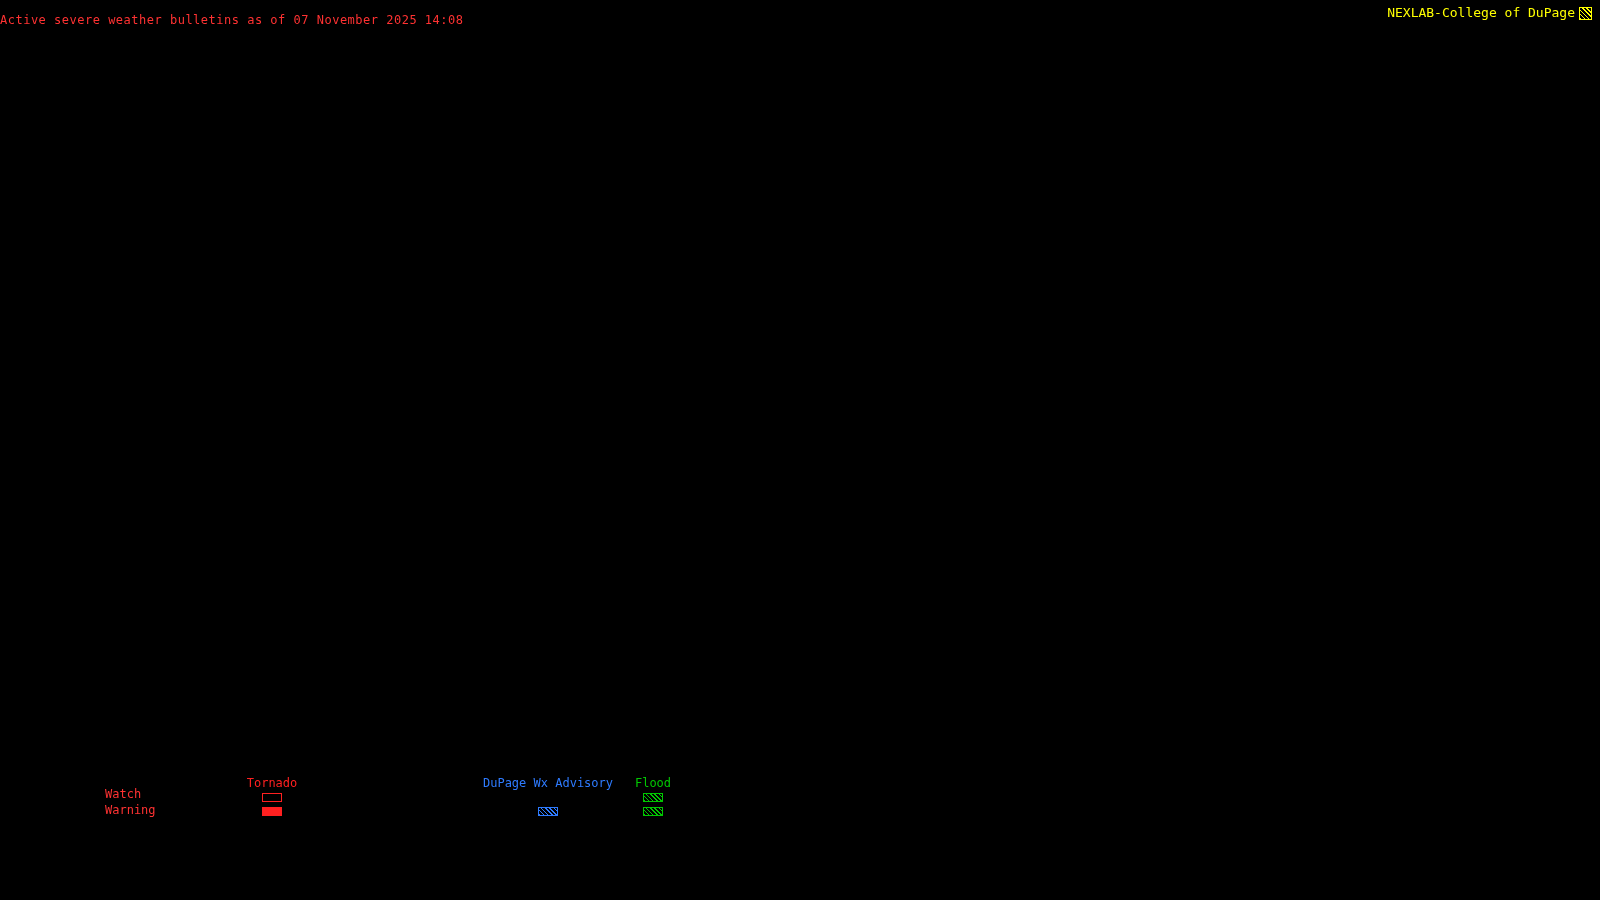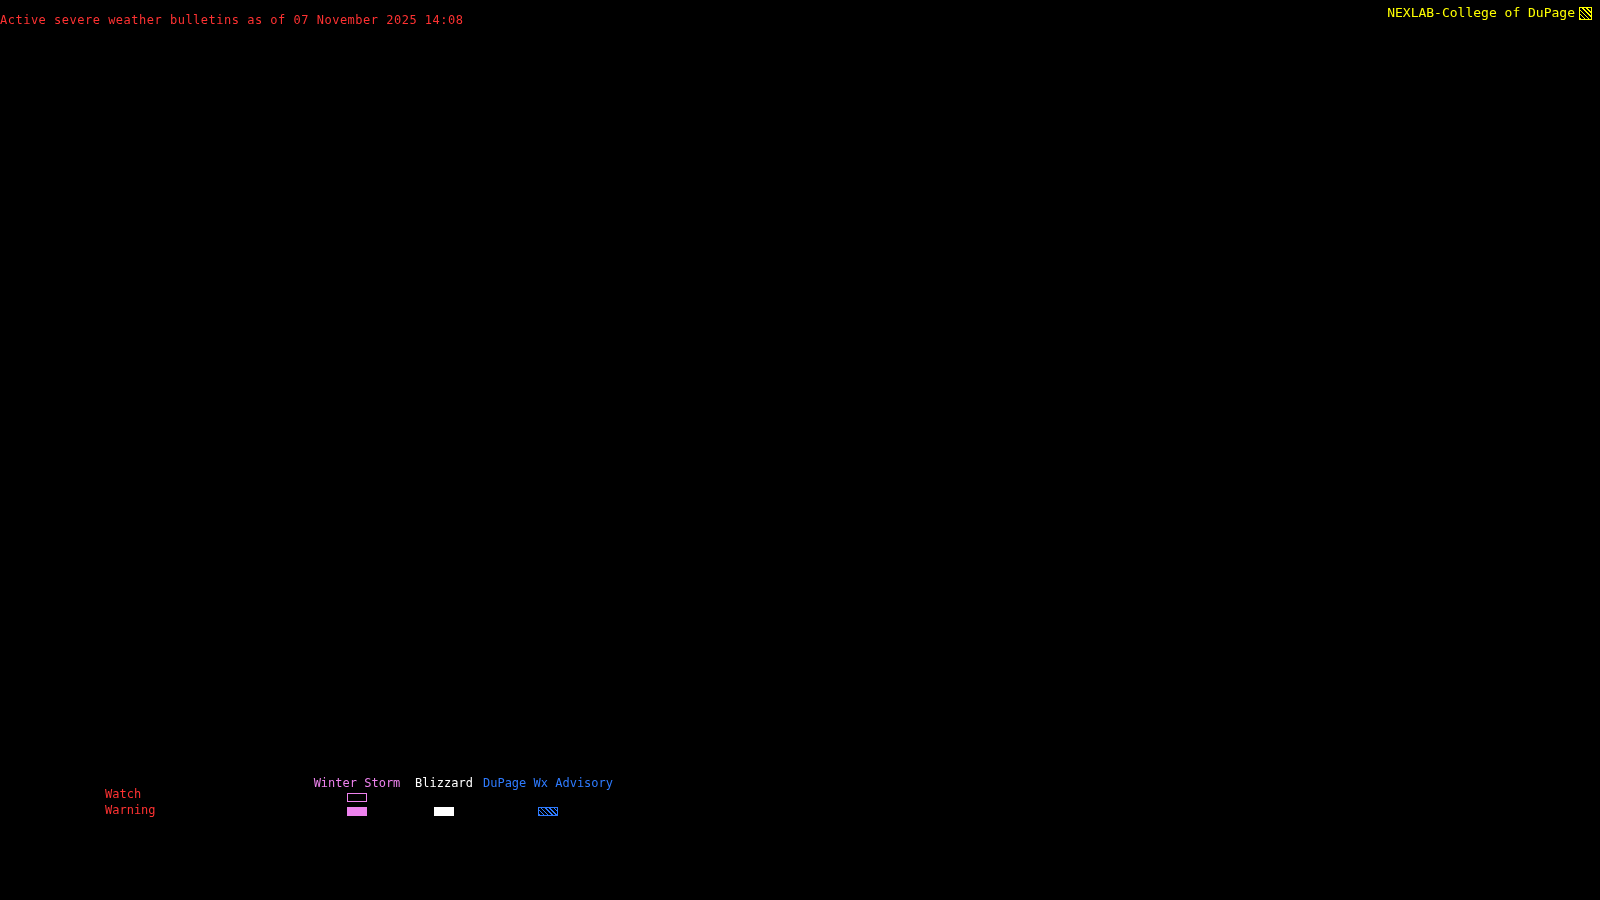--- a/index.html
+++ b/index.html
@@ -84,44 +84,44 @@
 <div class="brand">
   <span>NEXLAB-College of DuPage</span>
   <span class="brand-icon"></span>
 </div>
 
 <div class="legend">
   <div class="rowlabel watch">Watch</div>
   <div class="rowlabel warning">Warning</div>
 
 
-
-  <div class="col c-wstorm">
-    <div class="hdr">Winter Storm</div>
+  <div class="col c-tornado">
+    <div class="hdr">Tornado</div>
     <div class="slot">
-        <span class="sw o-violet"></span>
+        <span class="sw o-red"></span>
       </div>
     <div class="slot">
-        <span class="sw s-violet"></span>
+        <span class="sw s-red"></span>
       </div>
   </div>
 
-  <div class="col c-blizzard">
-    <div class="hdr">Blizzard</div>
-    <div class="slot">
-        <span class="sw empty"></span>
-      </div>
-    <div class="slot">
-        <span class="sw s-white"></span>
-      </div>
-  </div>
+
 
   <div class="col c-advisory">
     <div class="hdr">DuPage Wx Advisory</div>
     <div class="slot">
         <span class="sw empty"></span>
       </div>
     <div class="slot">
         <span class="sw h-blue"></span>
       </div>
   </div>
 
+  <div class="col c-flood">
+    <div class="hdr">Flood</div>
+    <div class="slot">
+        <span class="sw h-green"></span>
+      </div>
+    <div class="slot">
+        <span class="sw h-green"></span>
+      </div>
+  </div>
 </div>
 
 </body></html>

